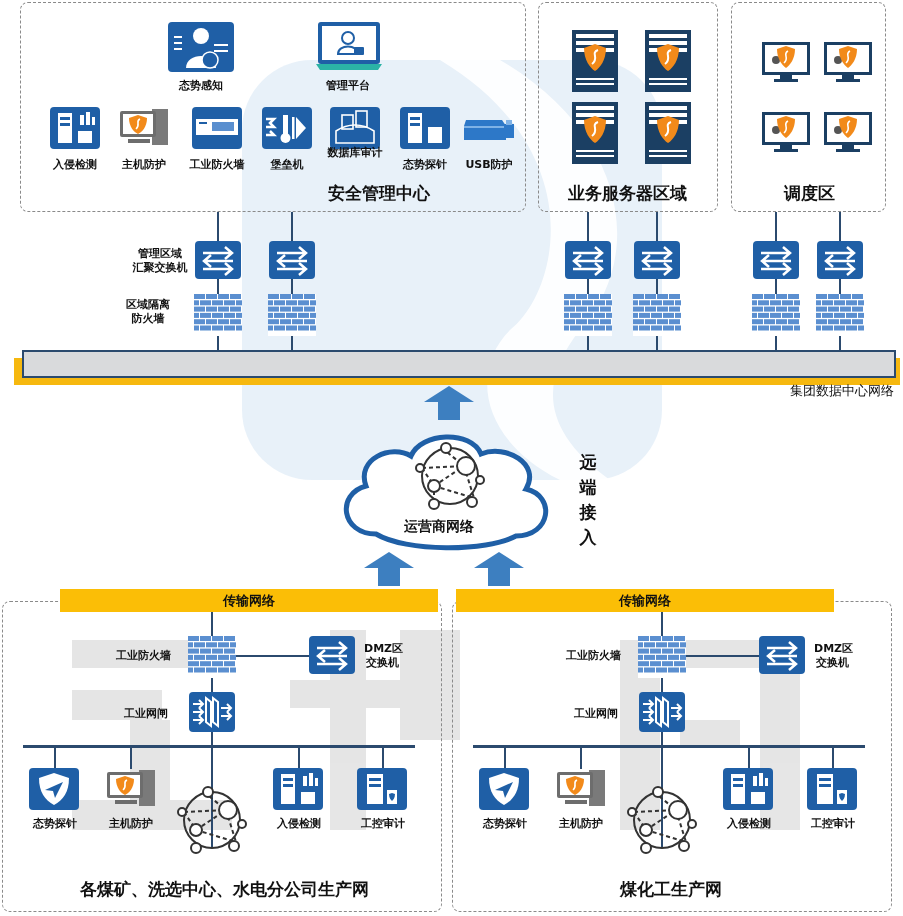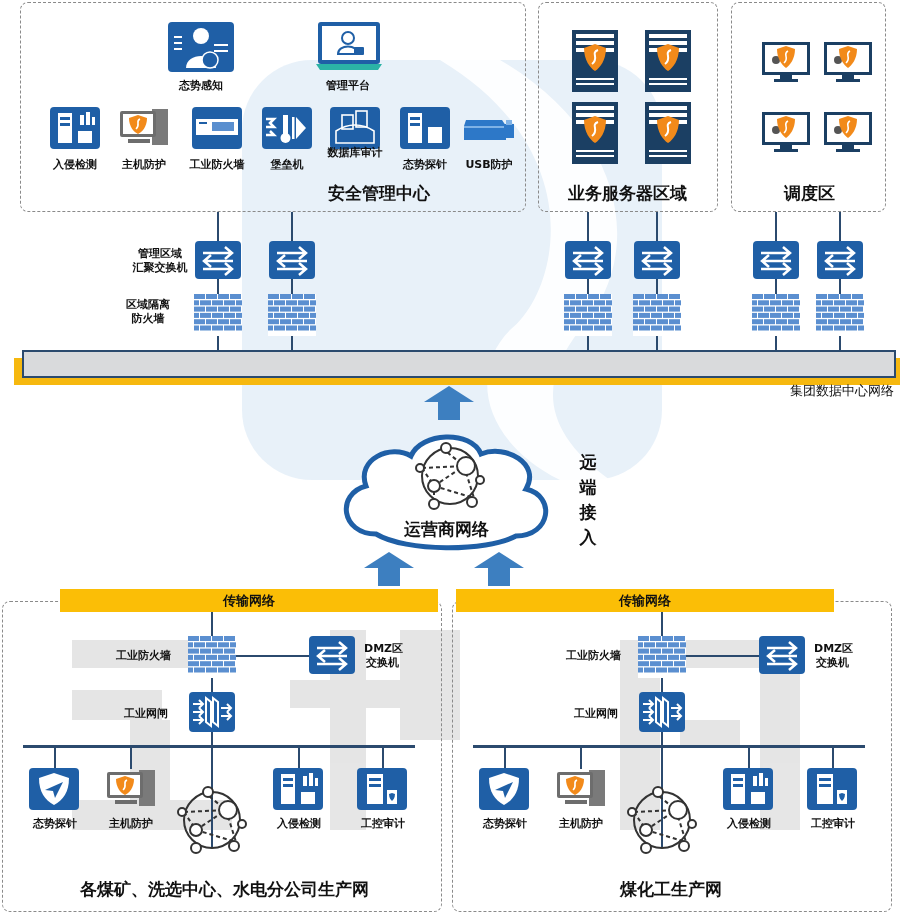--- a/index.html
+++ b/index.html
@@ -208,21 +208,21 @@
   <g fill="#fff" stroke="#333" stroke-width="2">
     <circle cx="34" cy="8" r="5"></circle>
       <circle cx="54" cy="26" r="9"></circle>
       <circle cx="8" cy="28" r="4"></circle>
     <circle cx="22" cy="46" r="6"></circle>
       <circle cx="68" cy="40" r="4"></circle>
       <circle cx="22" cy="64" r="5"></circle>
       <circle cx="60" cy="62" r="5"></circle>
   </g>
 </svg>
-<div class="zone-title" style="left:404px;top:518px;font-size:17px;">运营商网络</div>
+<div class="zone-title" style="left:404px;top:518px;font-size:14px;">运营商网络</div>
 
 <div class="vtext" style="left:578px;top:450px;">
   <div>远</div>
   <div>端</div>
   <div>接</div>
   <div>入</div>
 </div>
 
 <div class="zone" style="left:2px;top:601px;width:440px;height:311px;"></div>
 <div class="zone" style="left:452px;top:601px;width:440px;height:311px;"></div>

